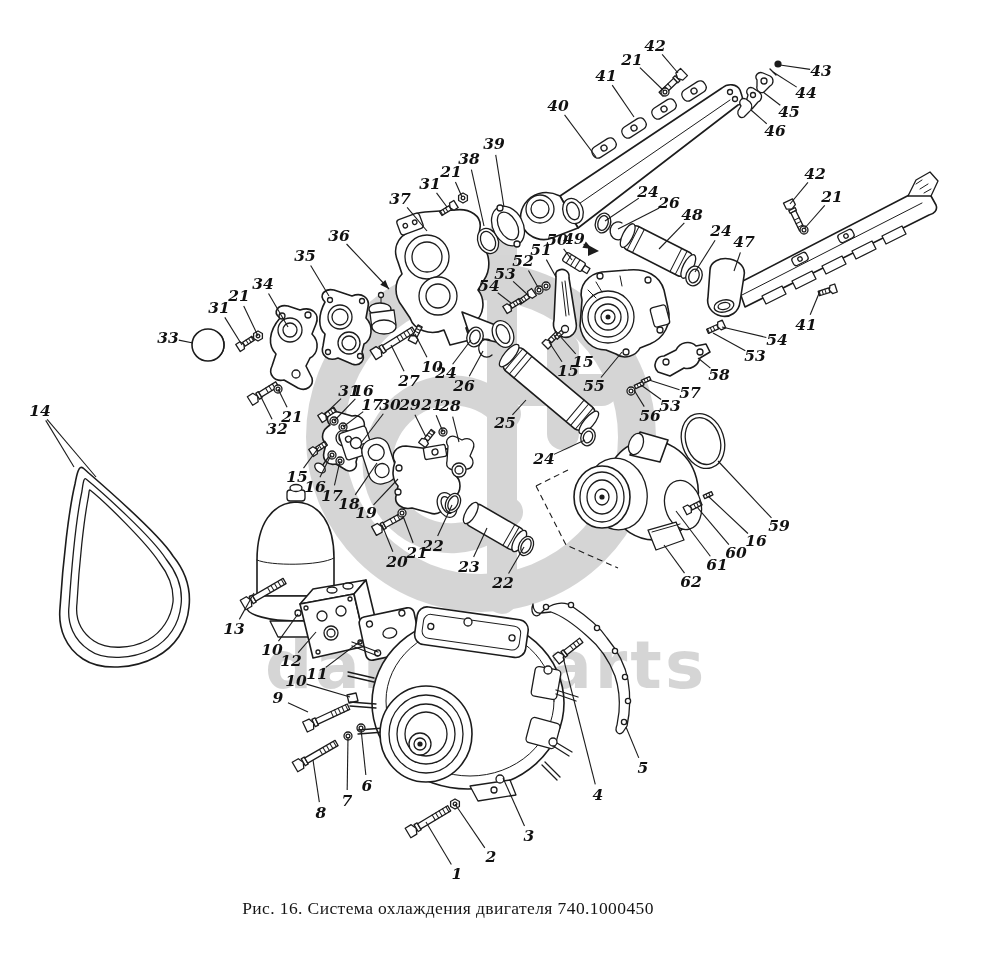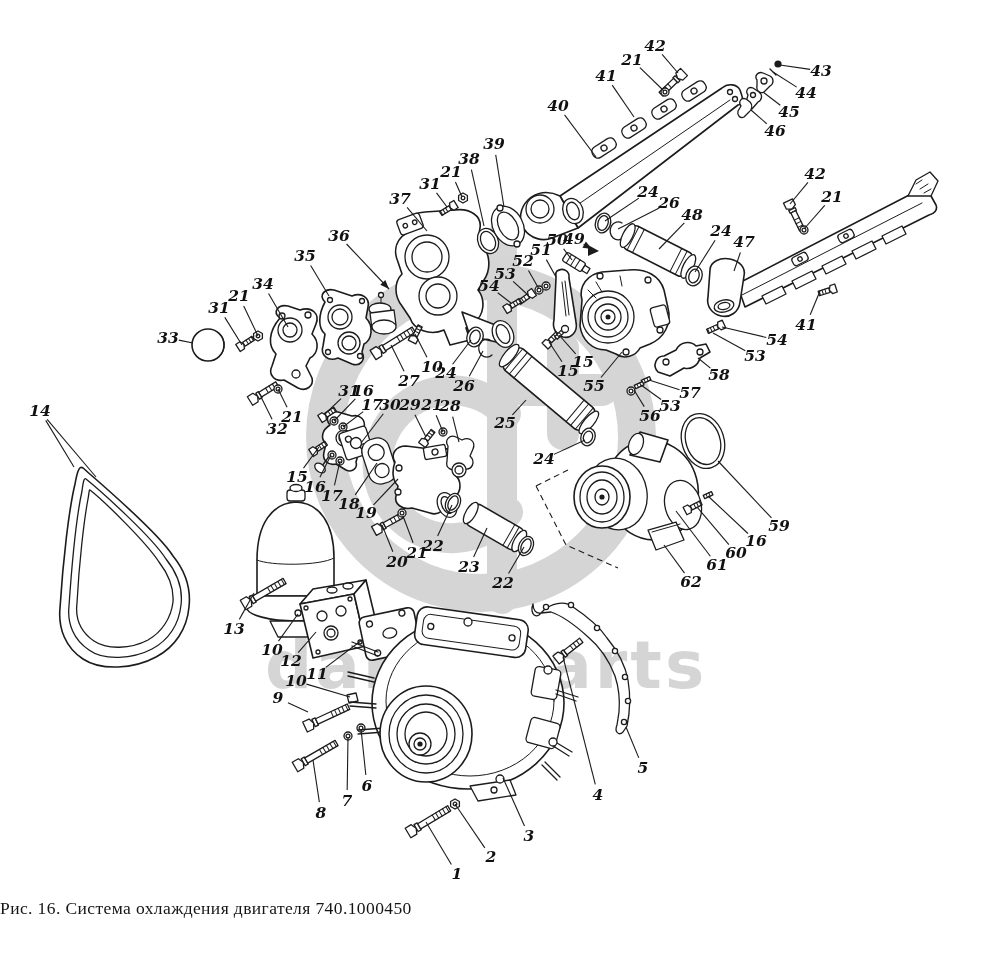--- a/index.html
+++ b/index.html
@@ -1,19 +1,19 @@
 <!DOCTYPE html>
 <html><head>
 <meta charset="utf-8">
 <style>
   html,body{margin:0;padding:0;background:#fff;}
   .page{position:relative;width:982px;height:953px;background:#fff;overflow:hidden;
         font-family:"Liberation Serif",serif;border-bottom:2px solid #e9e9e9;}
   .page svg{position:absolute;left:0;top:0;}
-  .caption{position:absolute;left:0;top:898px;width:896px;
+  .caption{position:absolute;left:0;top:898px;width:896px;text-align:center;
            font-family:"Liberation Serif",serif;font-size:17.5px;color:#151515;
            letter-spacing:0.4px;}
   .part{fill:#ffffff;stroke:#1c1c1c;stroke-width:1.6;stroke-linejoin:round;}
   .part2{fill:#ffffff;stroke:#1c1c1c;stroke-width:1.3;stroke-linejoin:round;}
   .ln{fill:none;stroke:#1c1c1c;stroke-width:1.3;stroke-linejoin:round;stroke-linecap:round;}
   .thin{fill:none;stroke:#1c1c1c;stroke-width:1;stroke-linecap:round;}
   .dark{fill:#1c1c1c;stroke:none;}
   .dash{fill:none;stroke:#1c1c1c;stroke-width:1.1;stroke-dasharray:6 4;}
   .wm{opacity:0.16;}
 </style>

